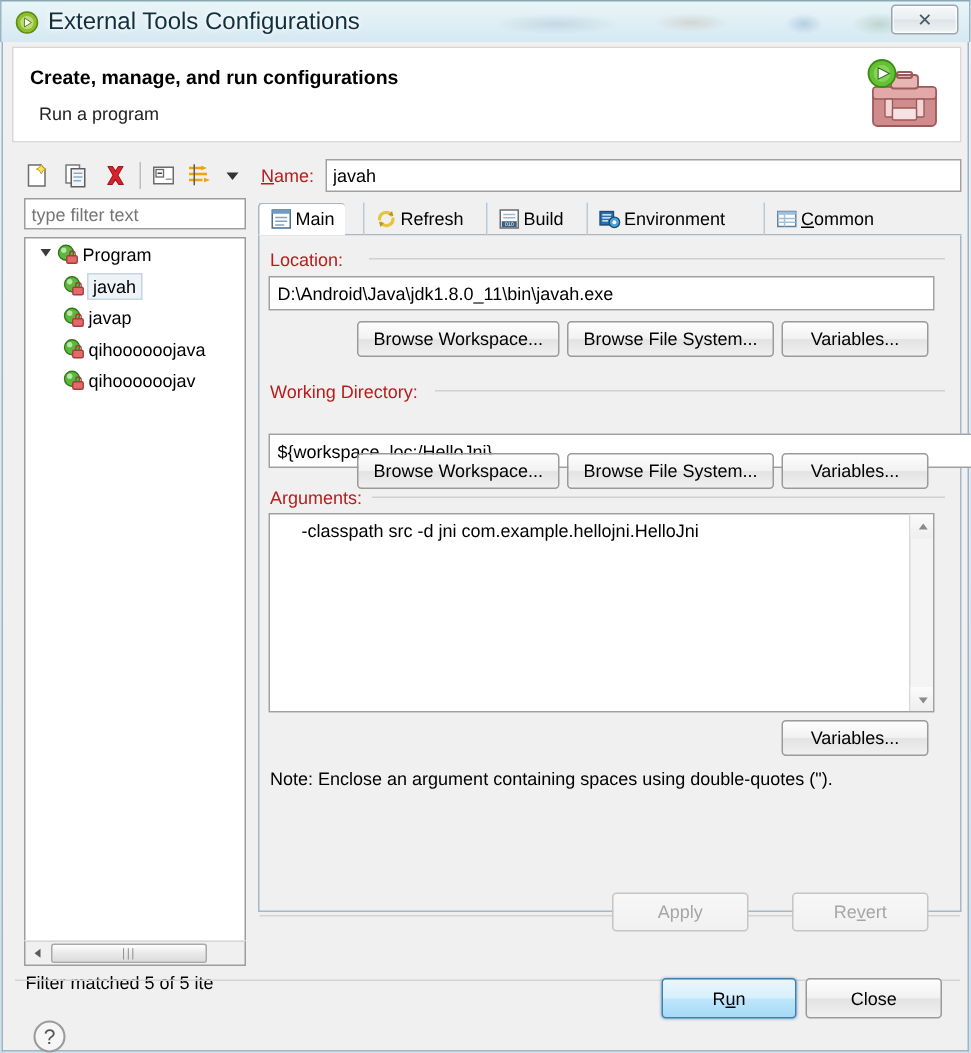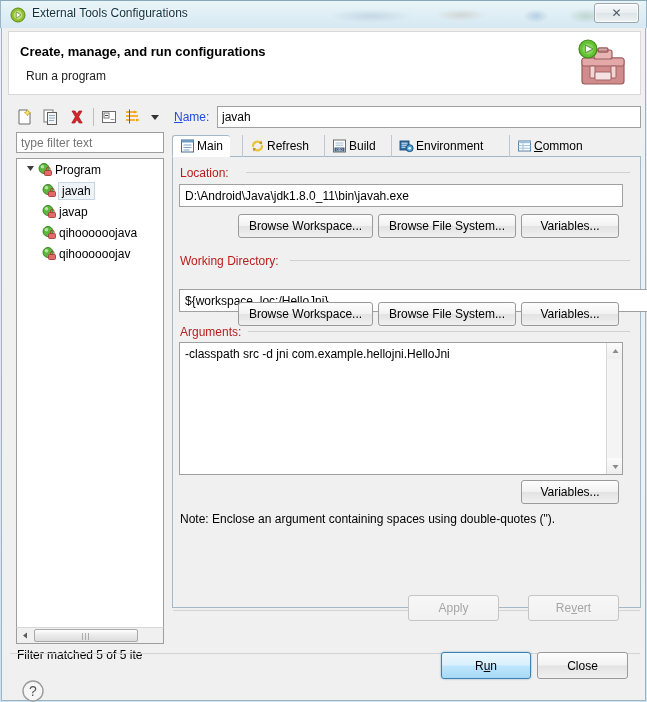--- a/index.html
+++ b/index.html
@@ -41,21 +41,21 @@
       radial-gradient(ellipse 18px 10px at 205px 14px, rgba(120,160,200,0.40), rgba(120,160,200,0) 70%),
       radial-gradient(ellipse 26px 11px at 255px 14px, rgba(130,170,140,0.35), rgba(130,170,140,0) 70%);
     pointer-events: none;
   }
   #title-icon {
     position: absolute; left: 9px; top: 6px;
     width: 16px; height: 16px;
   }
   #title-text {
     position: absolute; left: 31px; top: 5px;
-    font-size: 12px; color: #11303f;
+    font-size: 16px; color: #11303f;
     text-shadow: 0 0 3px rgba(255,255,255,0.95), 0 0 6px rgba(255,255,255,0.8);
     white-space: nowrap;
   }
   #close-btn {
     position: absolute; right: 7px; top: 2px;
     width: 45px; height: 20px;
     border: 1px solid #9ba7ad;
     border-radius: 3px;
     background: linear-gradient(180deg,#f7f9fa 0%, #e9eef1 48%, #dde4e8 52%, #eff3f5 100%);
     box-shadow: inset 0 0 0 1px rgba(255,255,255,0.75);
@@ -189,21 +189,21 @@
     white-space: nowrap; overflow: hidden;
   }
 
   
   #right-panel {
     position: absolute; left: 170px; top: 76px;
     width: 469px; height: 504px;
   }
   #name-label {
     position: absolute; left: 2px; top: 6px;
-    font-size: 12px; color: #1d4ed8;
+    font-size: 12px; color: #b91c1c;
   }
   #name-label u { text-decoration: underline; }
   #name-input {
     position: absolute; left: 45px; top: 2px;
     width: 424px; height: 22px;
     border: 1px solid #a0a0a0;
     background: #fff;
     font-size: 12px; padding: 2px 4px;
     color: #000;
     font-family: "Liberation Sans", sans-serif;
@@ -291,21 +291,21 @@
     position: absolute; left: 6px; top: 185px;
     width: 444px; height: 133px;
     border: 1px solid #a0a0a0;
     background: #fff;
     overflow: hidden;
   }
   #args-text {
     position: absolute; left: 0; top: 0;
     width: 426px; height: 131px;
     font-size: 12px;
-    padding: 4px 5px;
+    padding: 4px 21px;
     color: #000;
     font-family: "Liberation Sans", sans-serif;
     white-space: pre-wrap;
   }
   #args-vscroll {
     position: absolute; right: 0; top: 0;
     width: 16px; height: 131px;
     background: #f4f4f4;
     border-left: 1px solid #d8d8d8;
   }

